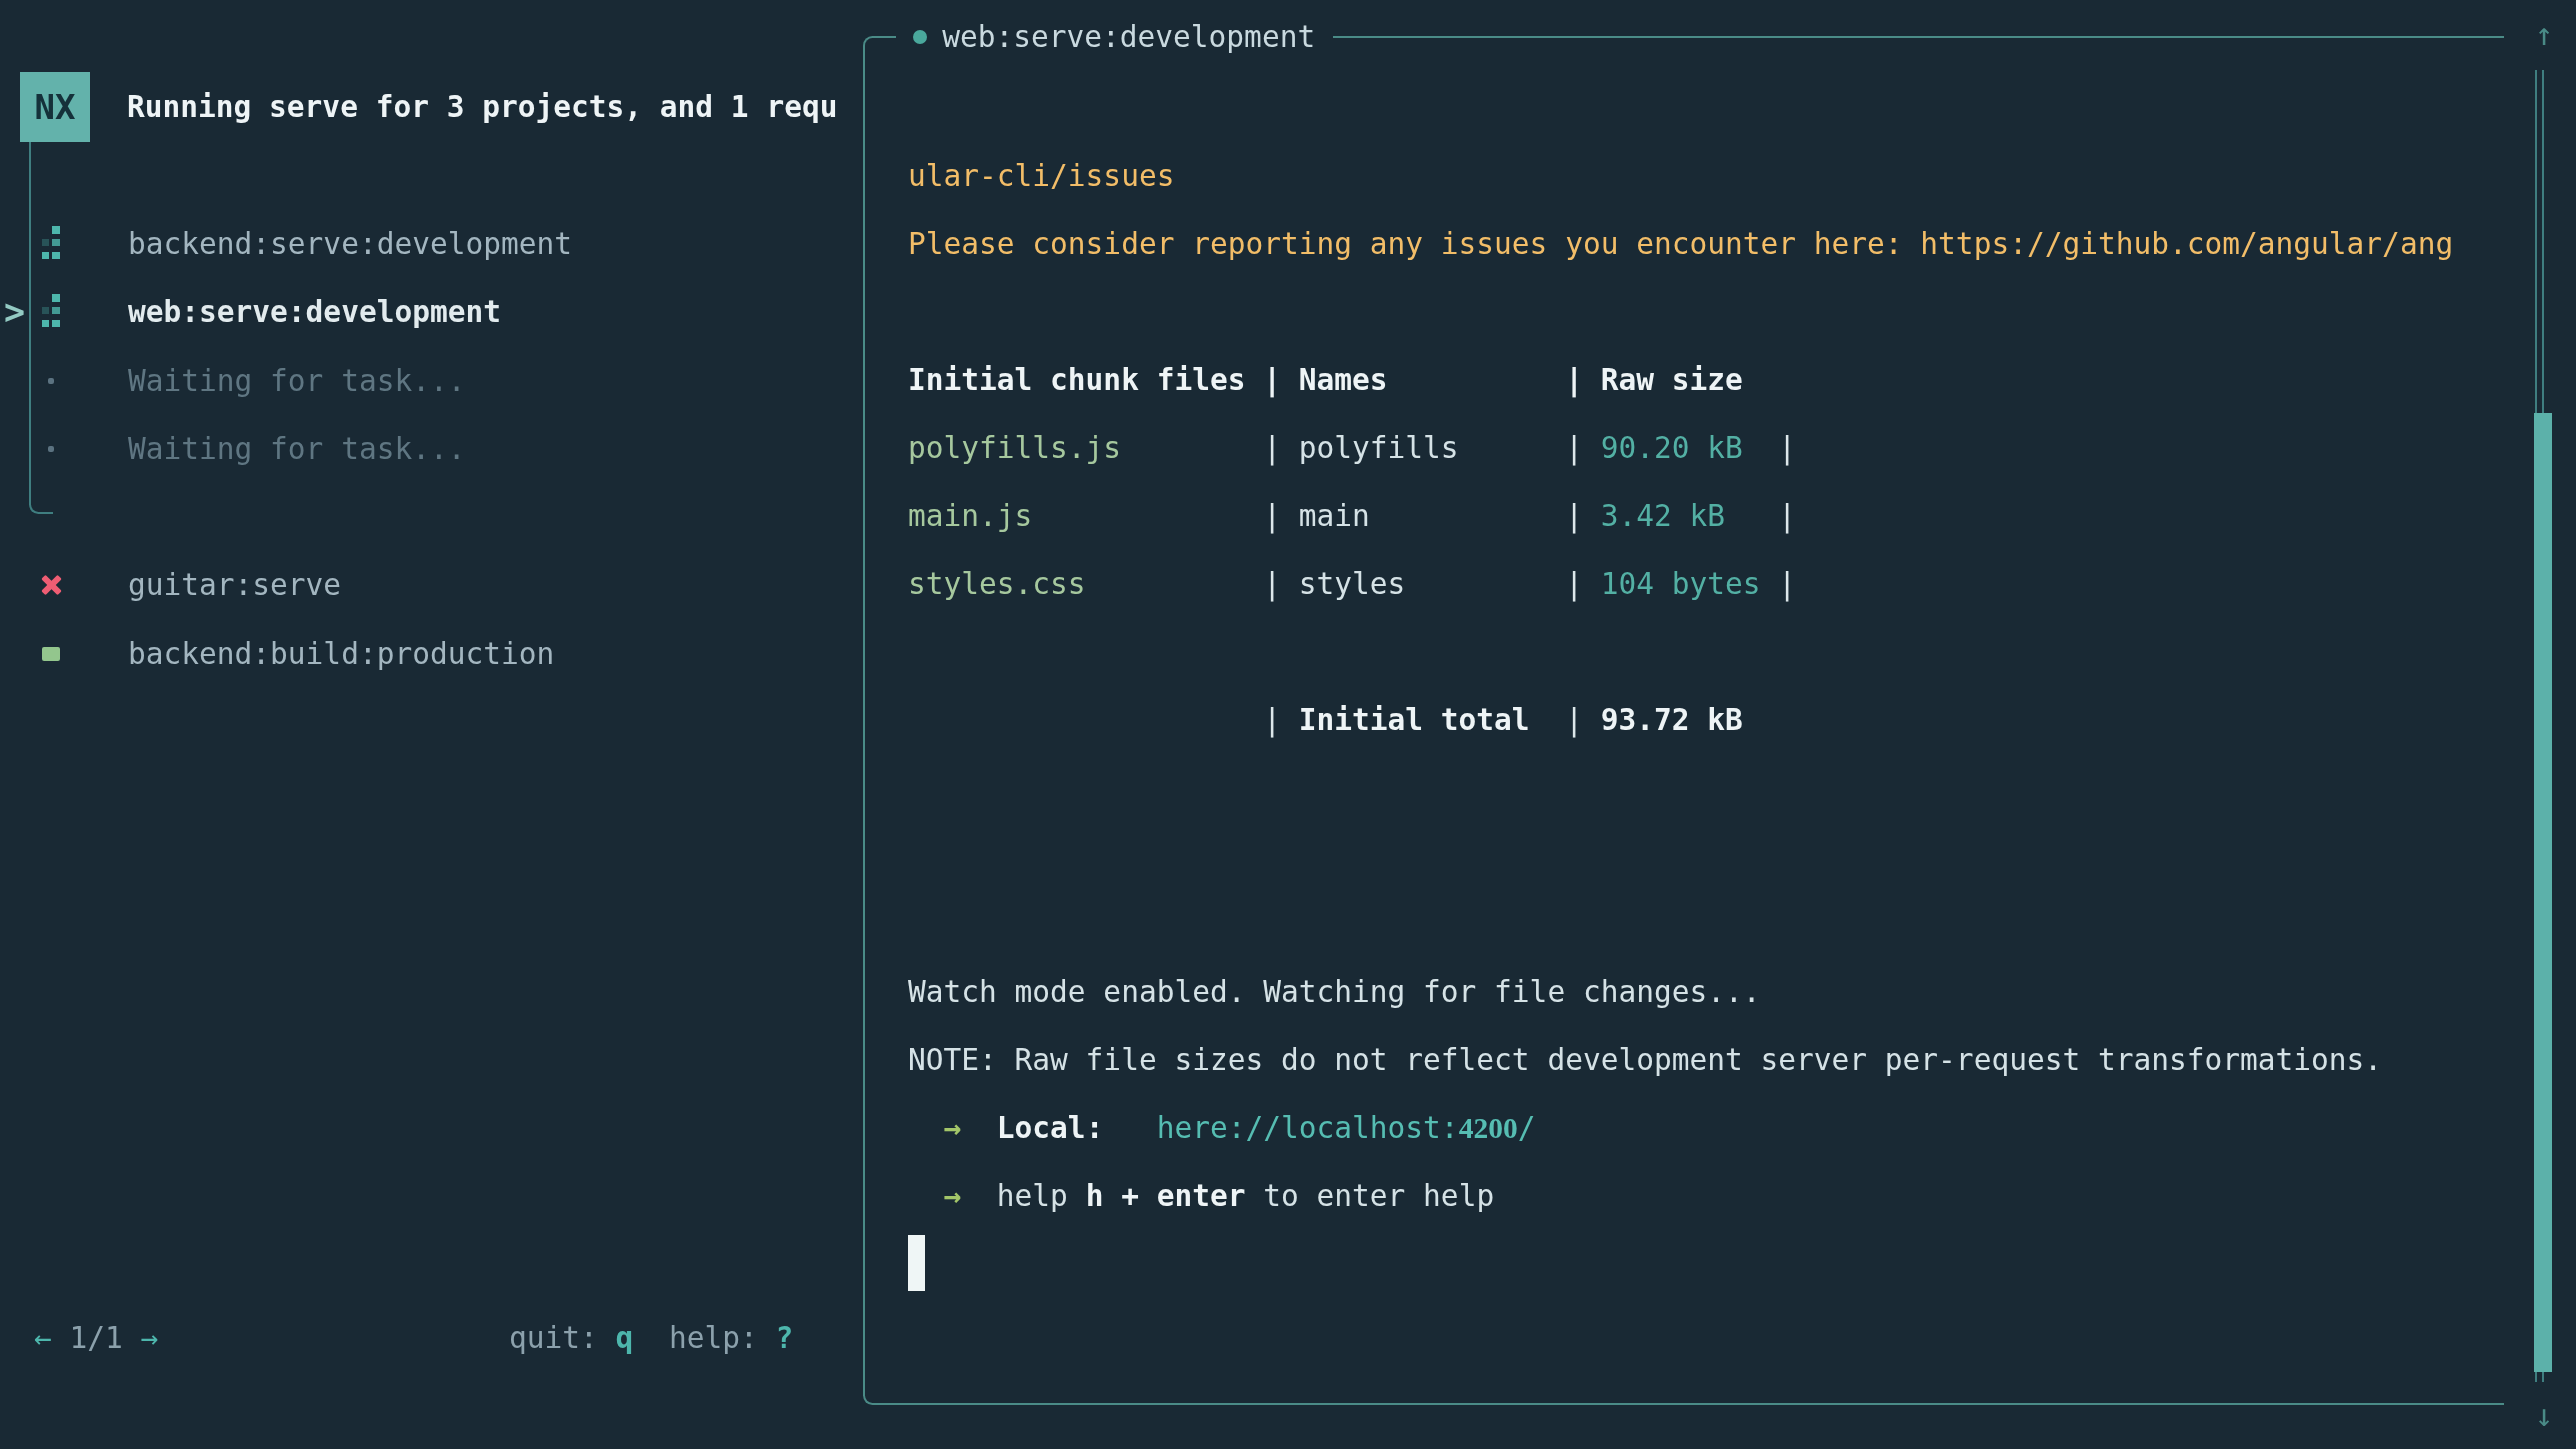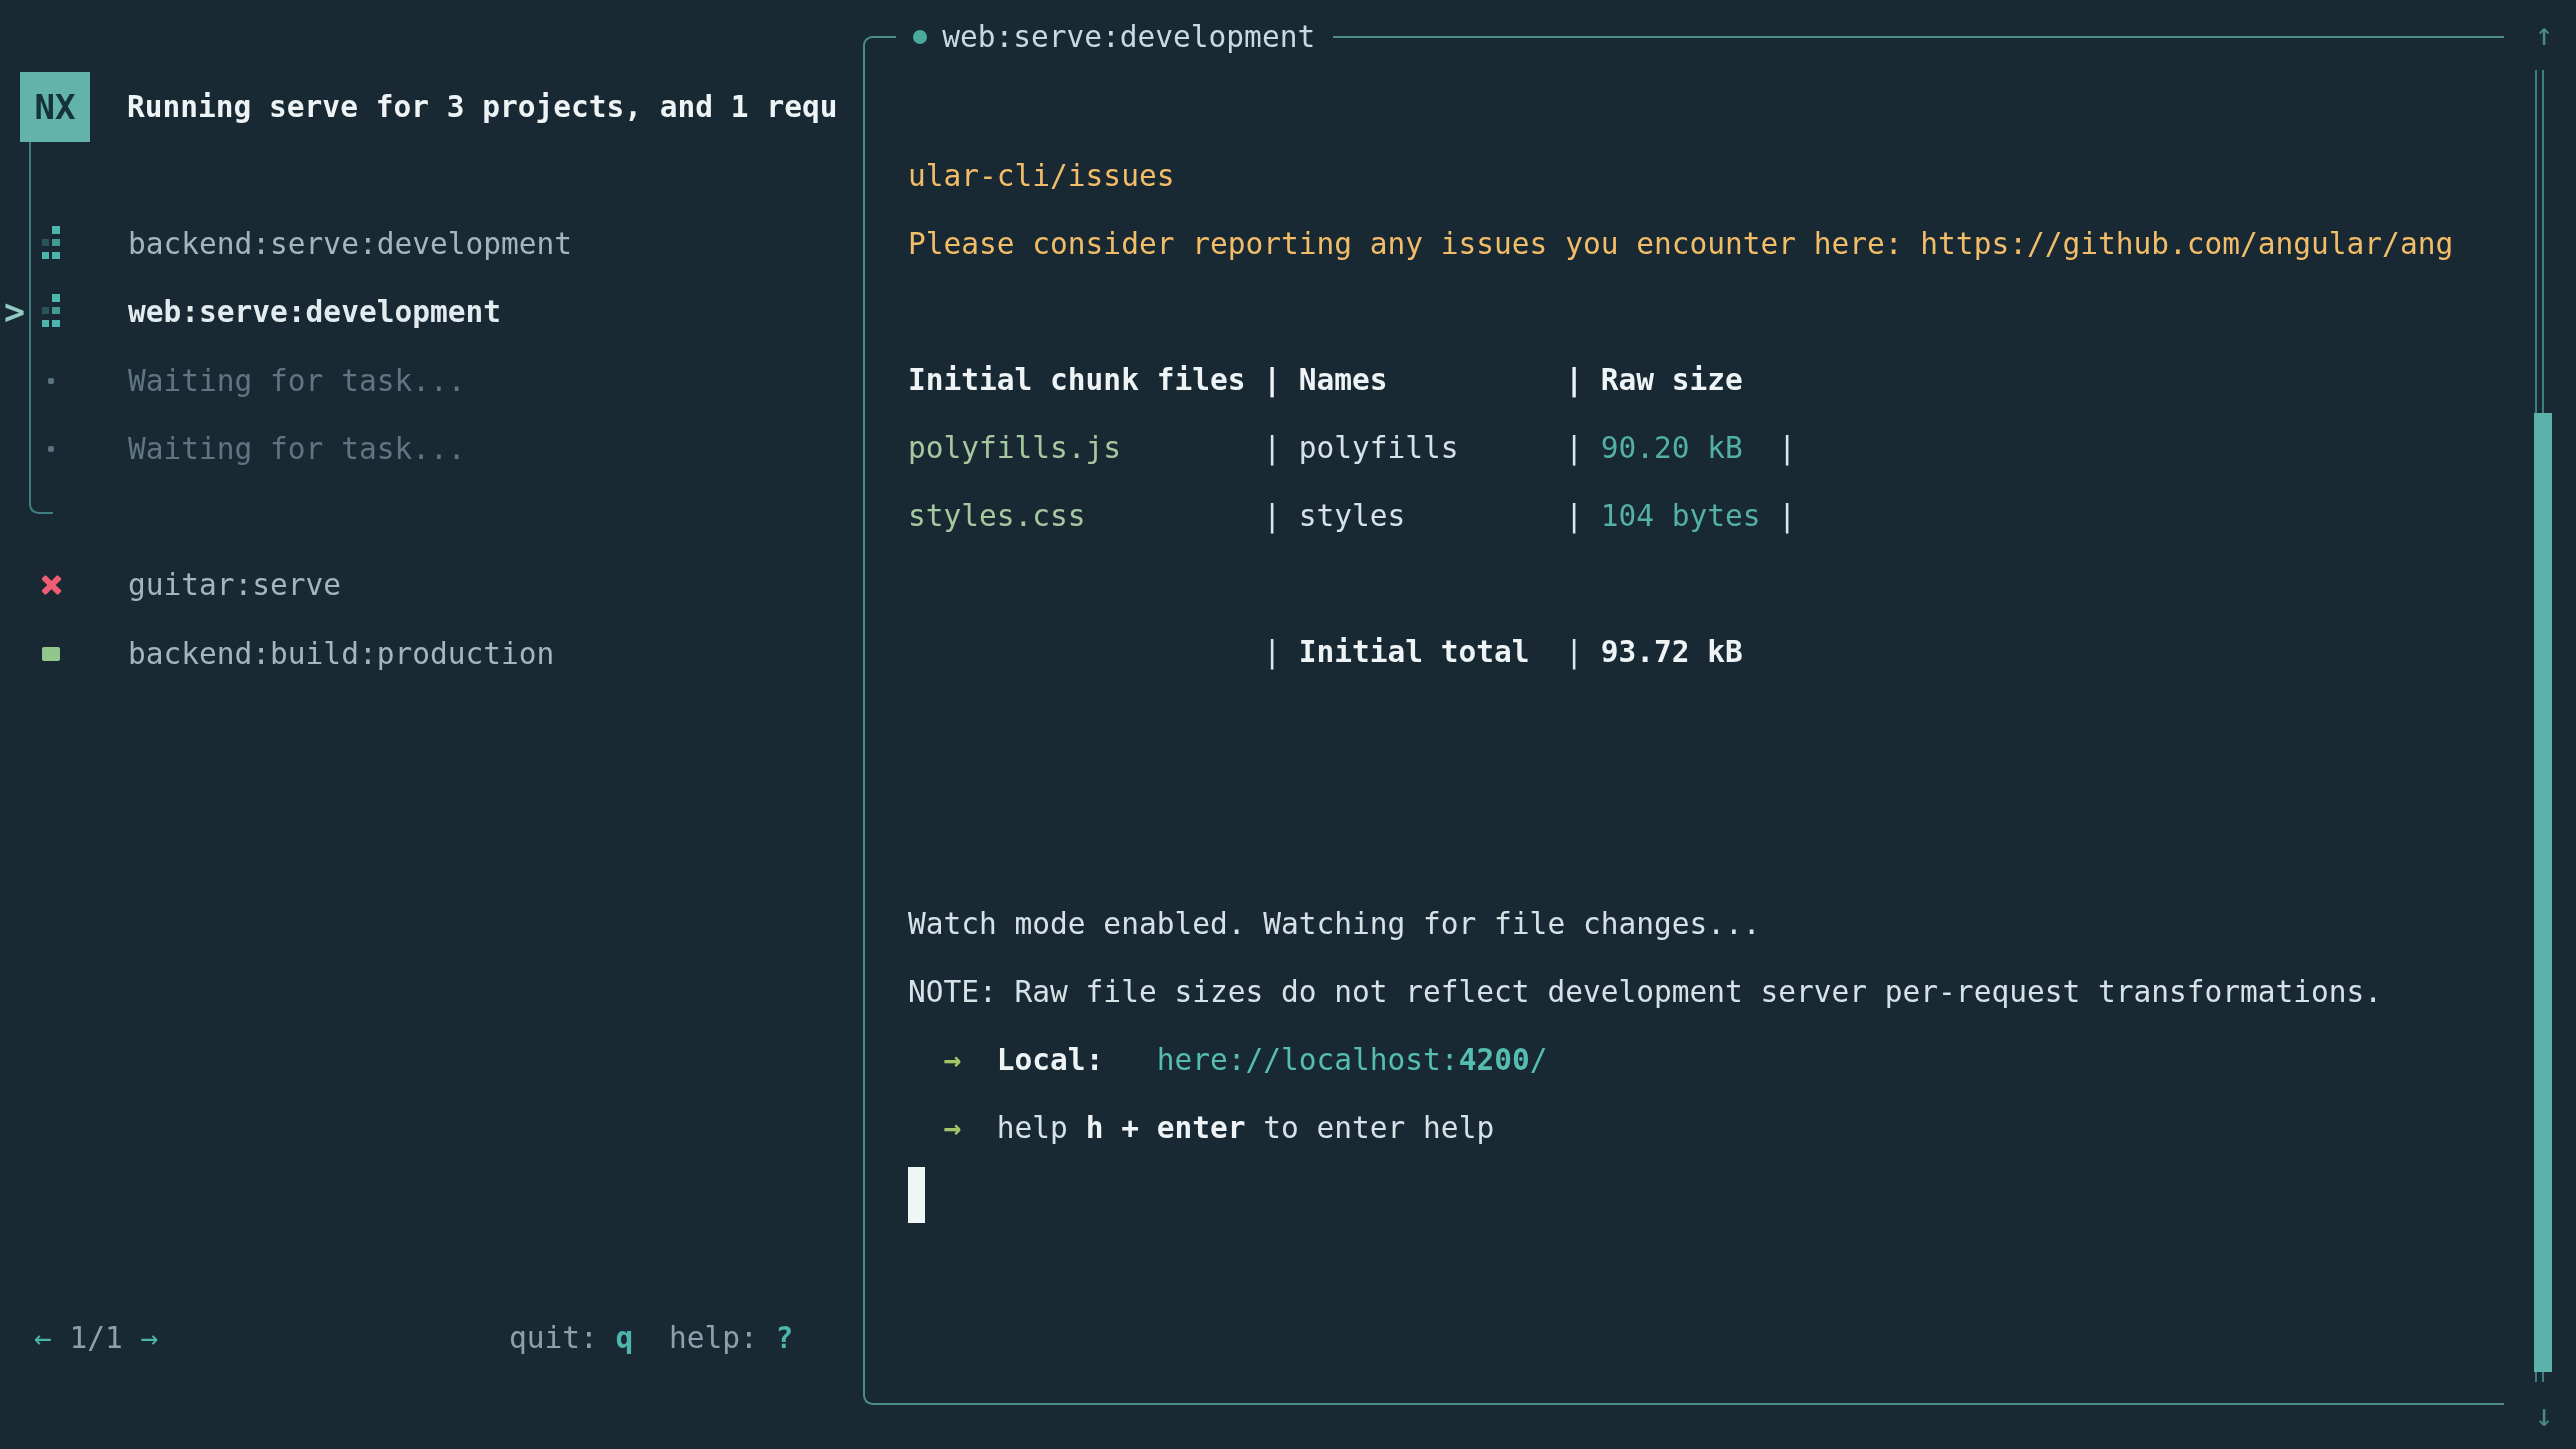--- a/index.html
+++ b/index.html
@@ -88,21 +88,21 @@
   .c-file{display:inline-block;width:20ch;color:var(--green-file);}
   .c-sep{display:inline-block;width:2ch;color:#dce7ea;}
   .c-name{display:inline-block;width:15ch;color:var(--txt);}
   .c-size{display:inline-block;width:9ch;color:var(--size-teal);}
   .c-endsep{display:inline-block;width:2ch;text-align:right;color:#dce7ea;}
   .thead .c-file,.thead .c-name,.thead .c-sep,.thead .c-size{color:var(--txt-bright);font-weight:bold;}
   .trow-total .c-name,.trow-total .c-size{color:var(--txt-bright);font-weight:bold;}
 
   .g-arrow{color:var(--arrow-green);}
   .url{color:#56bdb2;}
-  .url .port{font-weight:bold;}
+  .url .port{font-weight:bold;font-family:Liberation Serif, serif;}
   .cursor-block{display:inline-block;width:17.4px;height:56px;background:#eff6f6;
                 vertical-align:middle;margin-top:-5.4px;}
 
   
   .sb-arrow{color:var(--border);font-size:31px;width:54px;text-align:center;}
   .sb-up{left:2517px;top:5.4px;height:59px;line-height:59px;}
   .sb-down{left:2517px;top:1386px;height:59px;line-height:59px;}
   .sb-track{left:2535px;top:70px;width:9.4px;height:1312px;
             border-left:2px solid var(--teal-dim);border-right:2px solid var(--teal-dim);}
   .sb-thumb{left:2534px;top:413px;width:18px;height:959px;background:#5cb1aa;}
@@ -188,20 +188,21 @@
 
 <div class="abs content">
   <div class="line orange">ular-cli/issues</div>
   <div class="line orange">Please consider reporting any issues you encounter here: https://github.com/angular/ang</div>
   <div class="line"></div>
 
   <div class="line thead"><span class="c-file">Initial chunk files</span><span class="c-sep">|</span><span class="c-name">Names</span><span class="c-sep">|</span><span class="c-size">Raw size</span></div>
 
   <div class="line"><span class="c-file">polyfills.js</span><span class="c-sep">|</span><span class="c-name">polyfills</span><span class="c-sep">|</span><span class="c-size">90.20 kB</span><span class="c-endsep">|</span></div>
 
+  <div class="line"><span class="c-file">main.js</span><span class="c-sep">|</span><span class="c-name">main</span><span class="c-sep">|</span><span class="c-size">3.42 kB</span><span class="c-endsep">|</span></div>
 
   <div class="line"><span class="c-file">styles.css</span><span class="c-sep">|</span><span class="c-name">styles</span><span class="c-sep">|</span><span class="c-size">104 bytes</span><span class="c-endsep">|</span></div>
 
   <div class="line"></div>
 
   <div class="line trow-total"><span class="c-file"></span><span class="c-sep">|</span><span class="c-name">Initial total</span><span class="c-sep">|</span><span class="c-size">93.72 kB</span></div>
 
   <div class="line"></div>
   <div class="line"></div>
   <div class="line"></div>

